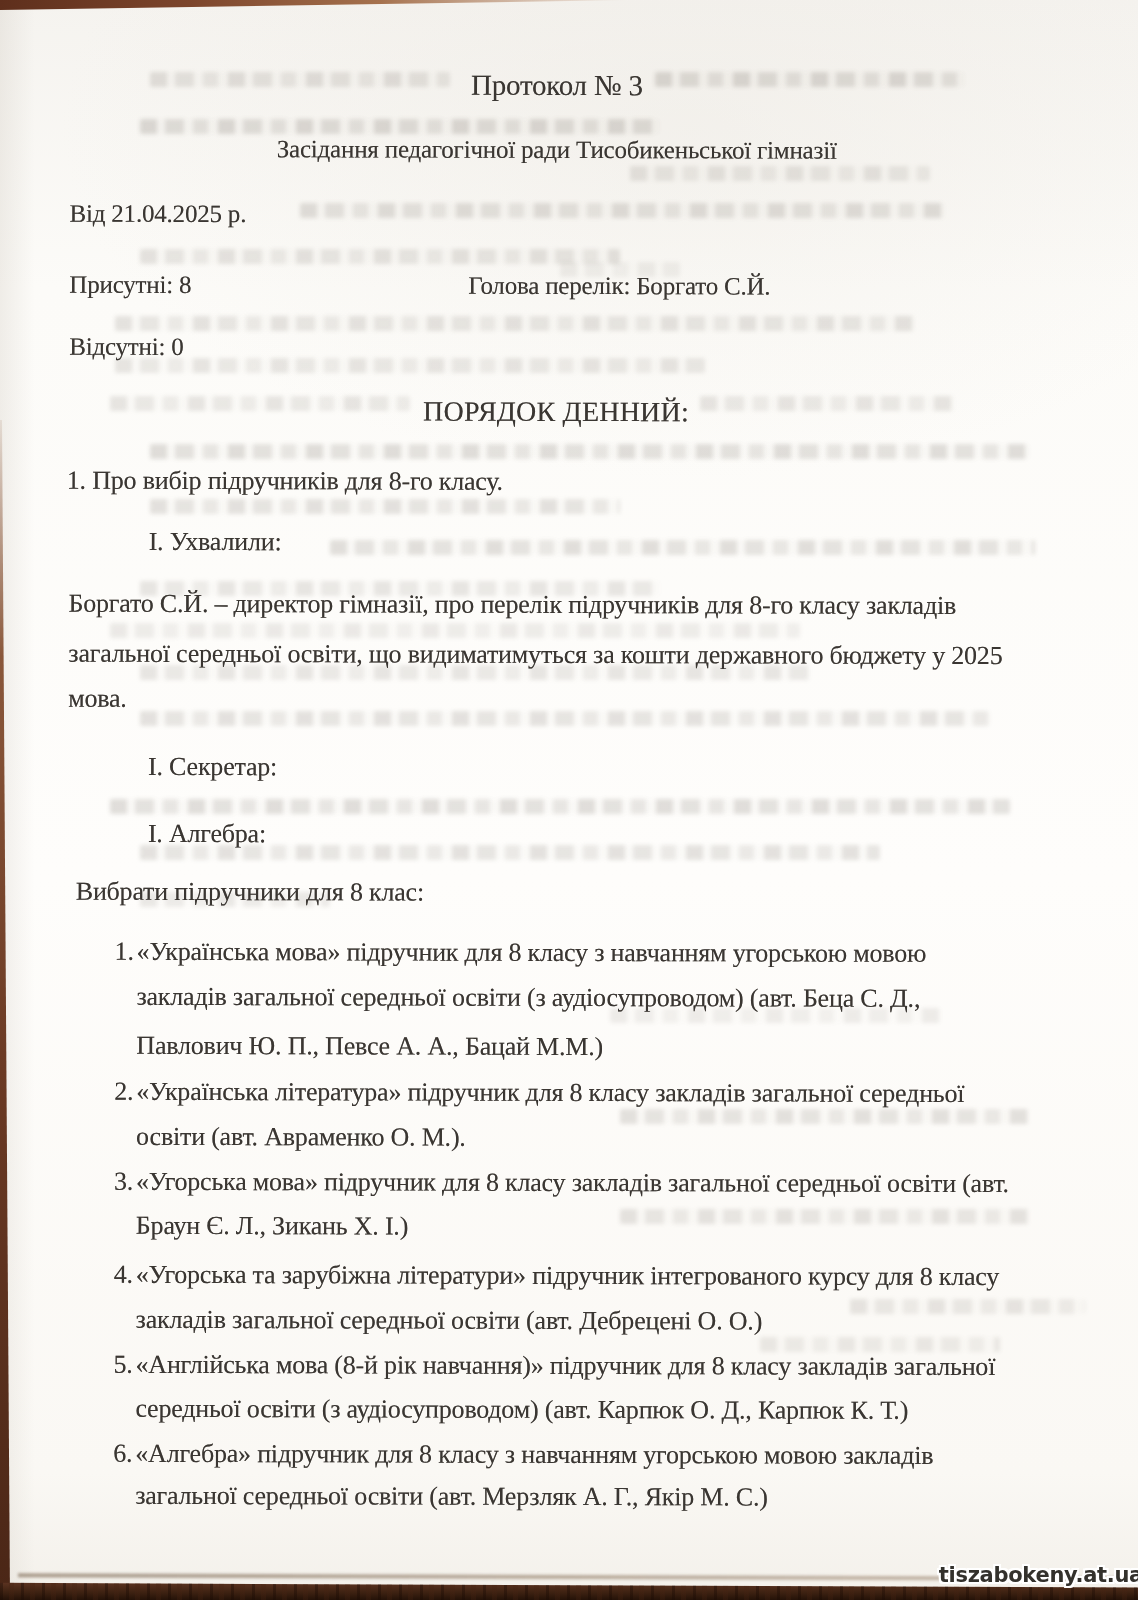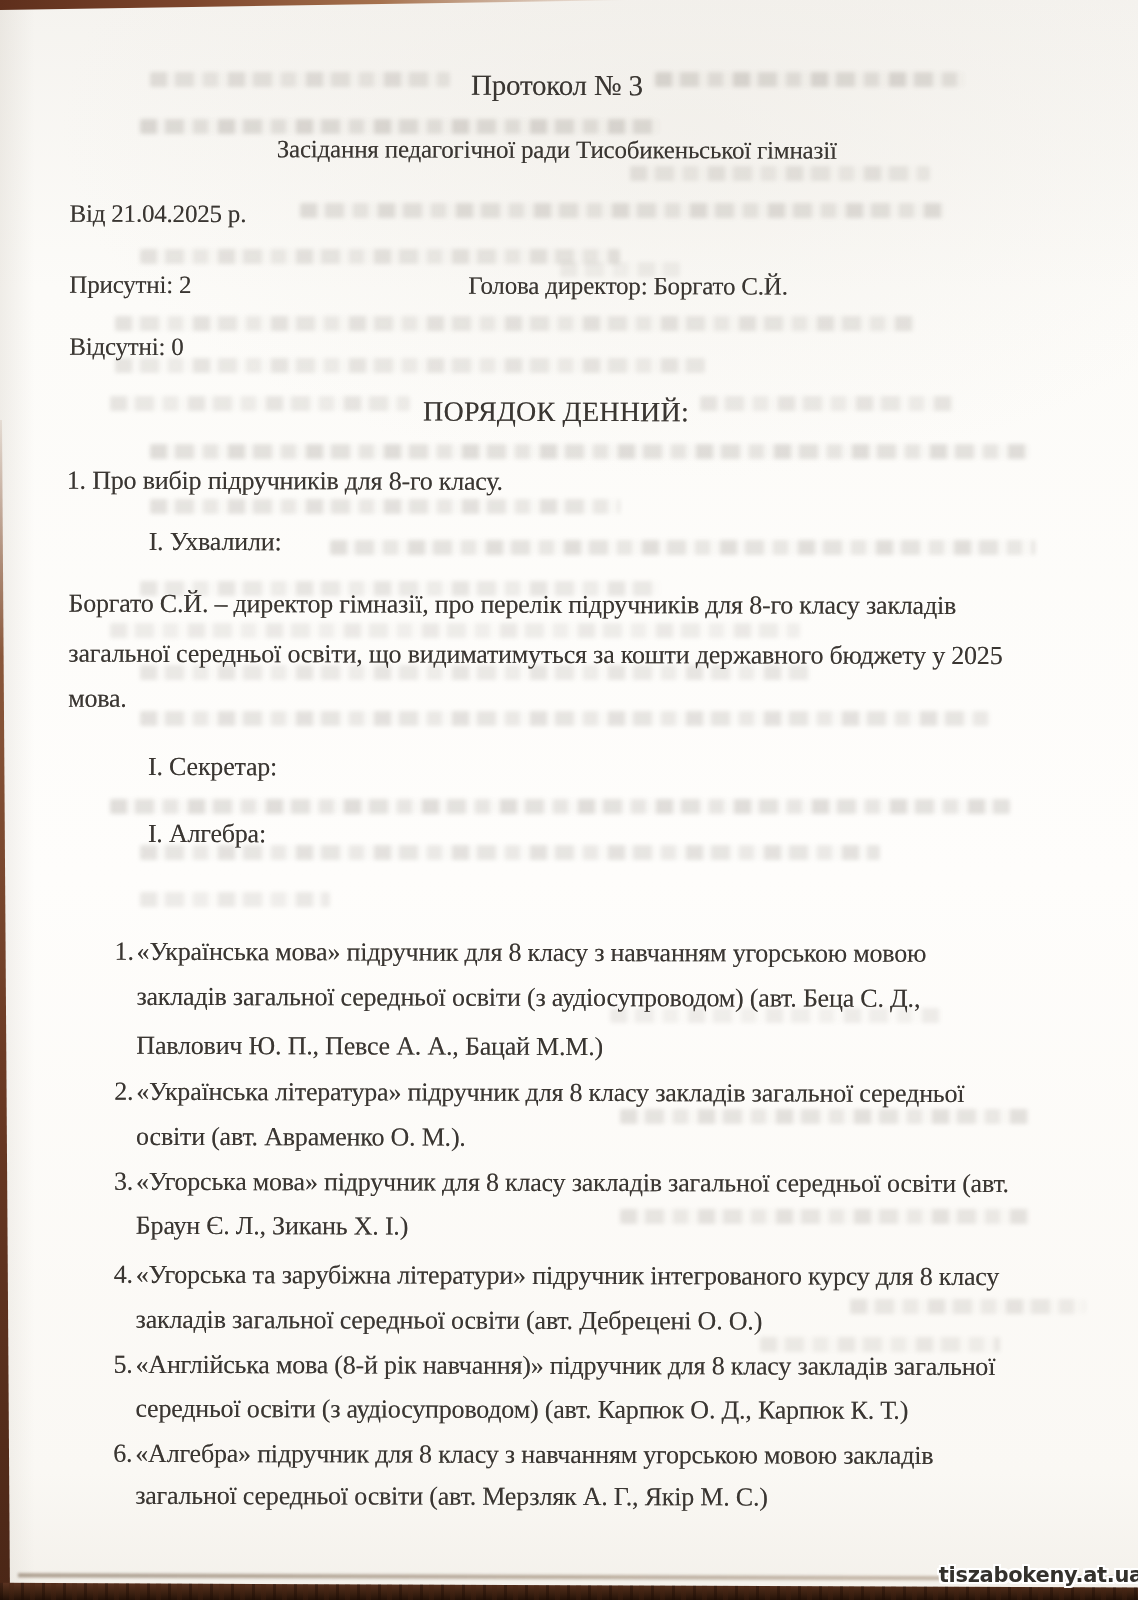--- a/index.html
+++ b/index.html
@@ -141,39 +141,40 @@
   </div>
 
   <div id="content">
 
     <div class="line centered doc-title" style="top:69px">Протокол № 3</div>
 
     <div class="line centered doc-subtitle" style="top:134px">Засідання педагогічної ради Тисобикеньської гімназії</div>
 
     <div class="line meta" style="top:199px;left:68px">Від 21.04.2025 р.</div>
 
-    <div class="line meta" style="top:270px;left:68px">Присутні: 2</div>
-    <div class="line meta" style="top:270px;left:467px">Голова директор: Боргато С.Й.</div>
+    <div class="line meta" style="top:270px;left:68px">Присутні: 8</div>
+    <div class="line meta" style="top:270px;left:467px">Голова перелік: Боргато С.Й.</div>
 
     <div class="line meta" style="top:332px;left:68px">Відсутні: 0</div>
 
     <div class="line centered agenda-head" style="top:396px">ПОРЯДОК ДЕННИЙ:</div>
 
     <div class="line" style="top:466px;left:66px">1. Про вибір підручників для 8-го класу.</div>
 
     <div class="line" style="top:527px;left:148px">І. Ухвалили:</div>
 
     <div class="line" style="top:589px;left:68px">Боргато С.Й. – директор гімназії, про перелік підручників для 8-го класу закладів</div>
     <div class="line" style="top:639px;left:68px">загальної середньої освіти, що видиматимуться за кошти державного бюджету у 2025</div>
     <div class="line" style="top:684px;left:68px">мова.</div>
 
     <div class="line" style="top:752px;left:148px">І. Секретар:</div>
 
     <div class="line" style="top:819px;left:148px">І. Алгебра:</div>
 
+    <div class="line" style="top:877px;left:76px">Вибрати підручники для 8 клас:</div>
 
     <div>
 
       <div class="line" style="top:937px;left:115px">1.</div>
       <div class="line" style="top:937px;left:137px">«Українська мова» підручник для 8 класу з навчанням угорською мовою</div>
       <div class="line" style="top:982px;left:137px">закладів загальної середньої освіти (з аудіосупроводом) (авт. Беца С. Д.,</div>
       <div class="line" style="top:1031px;left:137px">Павлович Ю. П., Певсе А. А., Бацай М.М.)</div>
 
       <div class="line" style="top:1077px;left:115px">2.</div>
       <div class="line" style="top:1077px;left:137px">«Українська література» підручник для 8 класу закладів загальної середньої</div>

